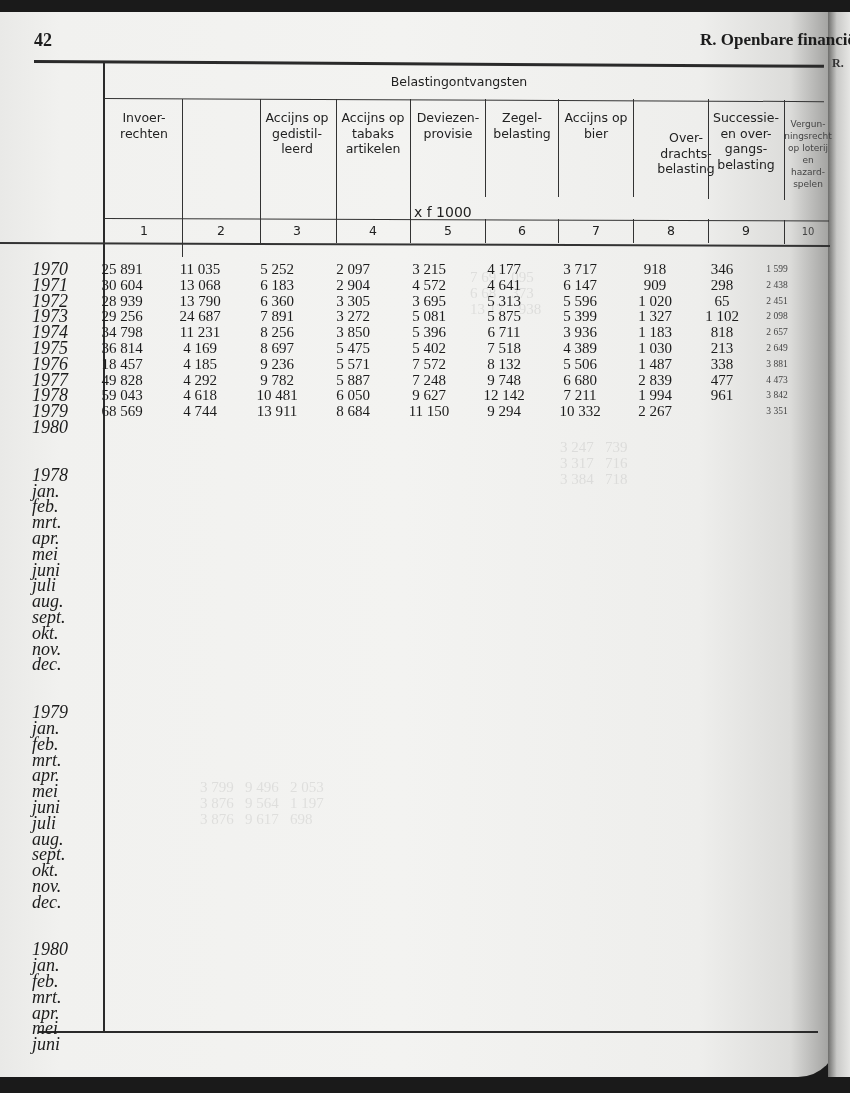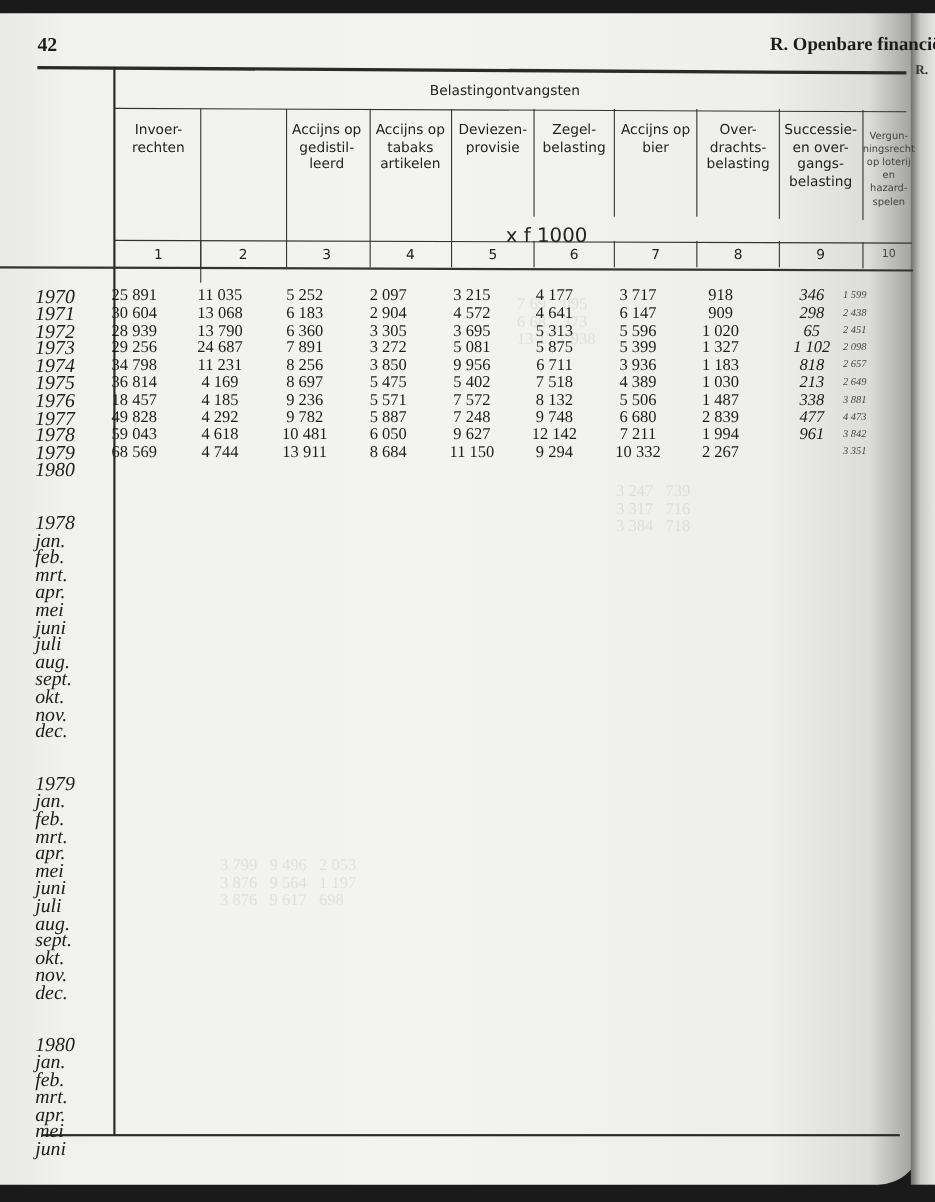--- a/index.html
+++ b/index.html
@@ -38,34 +38,34 @@
       font-family: "DejaVu Sans", sans-serif; color: #222; padding-left: 30px;
     }
     .group-title {
       position: absolute; left: 0; top: 12px; width: 710px; text-align: center; font-size: 12.5px;
     }
     .group-rule { position: absolute; left: 0; top: 36px; width: 720px; height: 1px; background: #333; transform: rotate(0.25deg); transform-origin: left; }
     .col-head {
       position: absolute; top: 48px; font-size: 12.5px; line-height: 15.5px; text-align: center;
     }
     .col-sep { position: absolute; top: 37px; width: 1px; height: 158px; background: #333; }
-    .unit-label { position: absolute; left: 310px; top: 142px; font-size: 18px; width: 120px; text-align: right; }
+    .unit-label { position: absolute; left: 310px; top: 142px; font-size: 14px; width: 120px; text-align: left; }
     .num-rule-top { position: absolute; left: 0; top: 156px; width: 725px; height: 1px; background: #333; transform: rotate(0.2deg); transform-origin: left; }
     .num-rule-bot { position: absolute; left: -104px; top: 180px; width: 830px; height: 2px; background: #333; transform: rotate(0.2deg); transform-origin: left; }
     .col-num { position: absolute; top: 161px; font-size: 12.5px; text-align: center; }
     .col-num.faded { font-size: 10px; color: #444; top: 164px; }
     .col-head.faded { font-size: 9px; line-height: 12px; color: #444; }
 
     .row-labels { position: absolute; left: 32px; top: 262px; width: 70px; font-style: italic; font-size: 18px; line-height: 15.8px; }
     .row-labels div { height: 15.8px; white-space: nowrap; }
     .row-labels .gap { height: 32px; }
 
     .data-col { position: absolute; top: 262px; font-size: 15px; line-height: 15.8px; text-align: center; }
     .data-col div { height: 15.8px; white-space: nowrap; }
-    .data-col.small { font-size: 9.5px; color: #444; font-style: italic; }
+    .data-col.small { font-size: 9.5px; color: #444; }
 
     .bleed { position: absolute; color: rgba(80,80,80,0.12); font-size: 15px; line-height: 15.8px; font-family: "Liberation Serif", serif; }
   </style>
 </head>
 <body>
 
 <div class="page"></div>
 <div class="page-edge"></div>
 
 <div class="page-number">42</div>
@@ -86,21 +86,21 @@
   <div class="col-head" style="left:156px;width:74px;"><span data-col="2">Accijns op<br>gedistil-<br>leerd</span></div>
   <div class="col-sep" style="left:232px;top:37px;height:120px;"></div>
   <div class="col-head" style="left:232px;width:74px;"><span data-col="3">Accijns op<br>tabaks<br>artikelen</span></div>
   <div class="col-sep" style="left:306px;top:37px;height:120px;"></div>
   <div class="col-head" style="left:306px;width:76px;"><span data-col="4">Deviezen-<br>provisie</span></div>
   <div class="col-sep" style="left:381px;top:37px;height:98px;"></div>
   <div class="col-head" style="left:381px;width:74px;"><span data-col="5">Zegel-<br>belasting</span></div>
   <div class="col-sep" style="left:454px;top:37px;height:98px;"></div>
   <div class="col-head" style="left:454px;width:76px;"><span data-col="6">Accijns op<br>bier</span></div>
   <div class="col-sep" style="left:529px;top:37px;height:98px;"></div>
-  <div class="col-head" style="left:529px;width:76px;"><span data-col="7">Over-<br>drachts-<br>belasting</span></div>
+  <div class="col-head" style="left:544px;width:76px;margin-top:20px;"><span data-col="7">Over-<br>drachts-<br>belasting</span></div>
   <div class="col-sep" style="left:604px;top:37px;height:100px;"></div>
   <div class="col-head" style="left:604px;width:76px;"><span data-col="8">Successie-<br>en over-<br>gangs-<br>belasting</span></div>
   <div class="col-sep" style="left:680px;top:38px;height:100px;"></div>
   <div class="col-head faded" style="left:680px;width:48px;top:56px;"><span data-col="9">Vergun-<br>ningsrecht<br>op loterij en<br>hazard-<br>spelen</span></div>
 
   <div class="unit-label">x f 1000</div>
   <div class="num-rule-top"></div>
 
   <div class="col-num" style="left:4px;width:72px;">1</div>
   <div class="col-sep" style="left:78px;top:157px;height:24px;"></div>
@@ -230,21 +230,21 @@
       <div>5 887</div>
       <div>6 050</div>
       <div>8 684</div>
       <div>&nbsp;</div>
     </div>
     <div class="data-col" style="left: 384px; width: 90px;">
       <div>3 215</div>
       <div>4 572</div>
       <div>3 695</div>
       <div>5 081</div>
-      <div>9 956</div>
+      <div>5 396</div>
       <div>5 402</div>
       <div>7 572</div>
       <div>7 248</div>
       <div>9 627</div>
       <div>11 150</div>
       <div>&nbsp;</div>
     </div>
     <div class="data-col" style="left: 459px; width: 90px;">
       <div>4 177</div>
       <div>4 641</div>
@@ -277,21 +277,21 @@
       <div>1 020</div>
       <div>1 327</div>
       <div>1 183</div>
       <div>1 030</div>
       <div>1 487</div>
       <div>2 839</div>
       <div>1 994</div>
       <div>2 267</div>
       <div>&nbsp;</div>
     </div>
-    <div class="data-col" style="left: 693px; width: 90px; font-style: italic;">
+    <div class="data-col" style="left: 677px; width: 90px;">
       <div>346</div>
       <div>298</div>
       <div>65</div>
       <div>1 102</div>
       <div>818</div>
       <div>213</div>
       <div>338</div>
       <div>477</div>
       <div>961</div>
       <div>&nbsp;</div>

